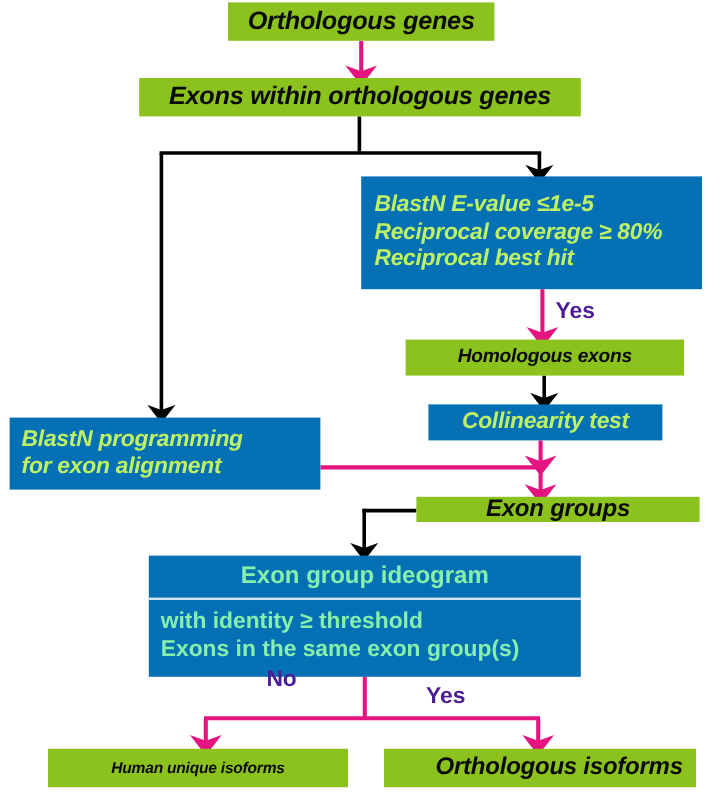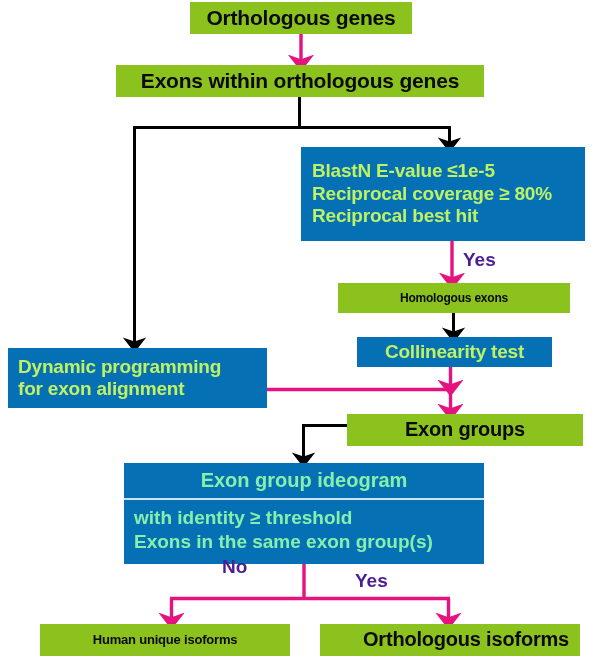--- a/index.html
+++ b/index.html
@@ -3,33 +3,33 @@
 <meta charset="utf-8">
 <style>
   html,body{margin:0;padding:0;background:#ffffff;}
   body{width:600px;height:661px;position:relative;
        font-family:"Liberation Sans","DejaVu Sans",sans-serif;
        -webkit-font-smoothing:antialiased;overflow:hidden;}
   #canvas{position:absolute;left:0;top:0;width:600px;height:661px;}
 
   .node{position:absolute;box-sizing:border-box;display:flex;
         align-items:center;justify-content:center;
-        font-weight:bold;line-height:1.18;letter-spacing:-0.2px;}
+        font-weight:bold;line-height:1.18;letter-spacing:-0.2px;font-style:italic;}
   .green{background:#8CC21E;color:#0a0a0a;}
   .blue{background:#0571B4;color:#bef264;}
 
   .n-ortho-genes   {left:190px;top:2px;  width:222px;height:32px;font-size:21px;}
   .n-exons-within  {left:116px;top:65px; width:368px;height:32px;font-size:21px;}
   .n-blast         {left:301px;top:147px;width:284px;height:94px;font-size:19px;
                     justify-content:flex-start;padding-left:11px;text-align:left;}
-  .n-homologous    {left:338px;top:283px;width:232px;height:30px;font-size:12px;}
+  .n-homologous    {left:338px;top:283px;width:232px;height:30px;font-size:16px;}
   .n-collinearity  {left:357px;top:337px;width:195px;height:30px;font-size:19px;}
   .n-dynamic       {left:8px;  top:348px;width:259px;height:60px;font-size:19px;
                     justify-content:flex-start;padding-left:10px;text-align:left;}
-  .n-exon-groups   {left:347px;top:414px;width:236px;height:32px;font-size:20px;}
+  .n-exon-groups   {left:347px;top:414px;width:236px;height:21px;font-size:20px;}
   .n-human-iso     {left:40px; top:624px;width:250px;height:32px;font-size:13px;}
   .n-ortho-iso     {left:320px;top:624px;width:260px;height:32px;font-size:20px;padding-left:32px;}
 
   
   .n-ideogram{position:absolute;left:124px;top:463px;width:360px;height:101px;
               background:#0571B4;color:#86efac;box-sizing:border-box;}
   .ideo-head{height:35px;display:flex;align-items:center;justify-content:center;
              font-weight:bold;font-size:20px;}
   .ideo-rule{height:2px;background:#cfe2f0;margin:0;}
   .ideo-body{padding:6px 0 0 10px;font-weight:bold;font-size:19px;
@@ -94,21 +94,21 @@
 </div>
 
 <div class="edge-label l-yes-blast">Yes</div>
 
 <div class="node green n-homologous">Homologous exons</div>
 
 <div class="node blue n-collinearity">Collinearity test</div>
 
 <div class="node blue n-dynamic">
   <div>
-    <div>Dynamic programming</div>
+    <div>BlastN programming</div>
     <div>for exon alignment</div>
   </div>
 </div>
 
 <div class="node green n-exon-groups">Exon groups</div>
 
 <div class="n-ideogram">
   <div class="ideo-head">Exon group ideogram</div>
   <div class="ideo-rule"></div>
   <div class="ideo-body">

